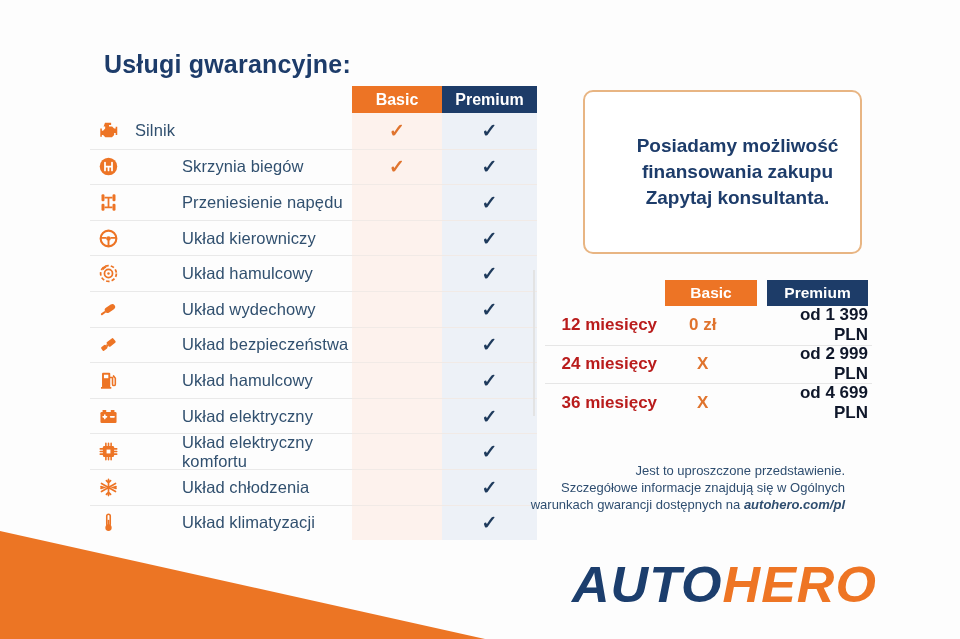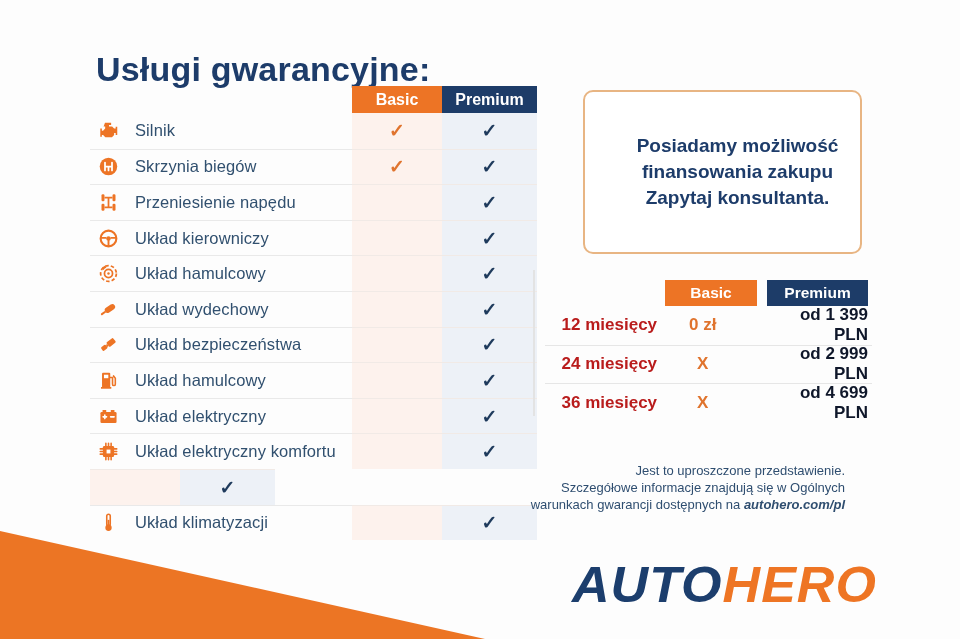--- a/index.html
+++ b/index.html
@@ -4,37 +4,37 @@
 <style>
   * { margin:0; padding:0; box-sizing:border-box; }
   html,body { background:#ffffff; }
   body { font-family:"Liberation Sans", sans-serif; }
   .canvas {
     position:relative; width:960px; height:639px; margin:0 auto;
     background:#fdfdfd; overflow:hidden;
   }
   
   .page-title {
-    position:absolute; left:96px; top:50px;
-    font-size:34px; font-weight:700; color:#1d3c6a; letter-spacing:.2px;
+    position:absolute; left:104px; top:50px;
+    font-size:25px; font-weight:700; color:#1d3c6a; letter-spacing:.2px;
   }
   
   .cmp { position:absolute; left:90px; top:86px; width:447px; }
   .cmp-head { display:flex; height:27px; }
   .cmp-head .spacer { width:262px; }
   .cmp-head .h-basic {
     width:90px; background:#ED7425; color:#fff; font-weight:700; font-size:16px;
     display:flex; align-items:center; justify-content:center;
   }
   .cmp-head .h-premium {
     width:95px; background:#1D3C68; color:#fff; font-weight:700; font-size:16px;
     display:flex; align-items:center; justify-content:center;
   }
   .cmp-body .trow { display:flex; height:35.6px; }
-  .cmp-body .trow + .trow .c-label { border-top:1px solid #e9e9e9; }
+  .cmp-body .trow + .trow .c-label { border-top:1px solid #e9e9e9;gap:47px; }
   .cmp-body .trow + .trow .c-basic,
   .cmp-body .trow + .trow .c-premium { border-top:1px solid #f1eae6; }
   .c-label {
     width:262px; display:flex; align-items:center; padding-left:7px;
   }
   .c-label .ic { width:22px; height:22px; flex:0 0 22px; display:flex; align-items:center; justify-content:center; }
   .c-label .lbl {
     margin-left:16px; font-size:16.5px; color:#31506f; letter-spacing:.1px;
   }
   .c-basic {
@@ -314,20 +314,28 @@
         </div>
         <div class="c-basic">
             <span class="check orange"></span>
           </div>
         <div class="c-premium">
             <span class="check navy">✓</span>
           </div>
       </div>
 
       <div class="trow">
+        <div class="c-label">
+          <span class="ic">
+            <svg width="21" height="21" viewBox="0 0 24 24" fill="none" stroke="#ED7425" stroke-width="1.9" stroke-linecap="round">
+                <path d="M12 2.8v18.4M4 7.4l16 9.2M4 16.6l16-9.2M9.6 4.2 12 6.6l2.4-2.4M9.6 19.8 12 17.4l2.4 2.4M3.4 11 6.6 12l-3.2 1M20.6 11 17.4 12l3.2 1"></path>
+              </svg>
+          </span>
+          <span class="lbl">Układ chłodzenia</span>
+        </div>
         <div class="c-basic">
             <span class="check orange"></span>
           </div>
         <div class="c-premium">
             <span class="check navy">✓</span>
           </div>
       </div>
 
       <div class="trow">
         <div class="c-label">

